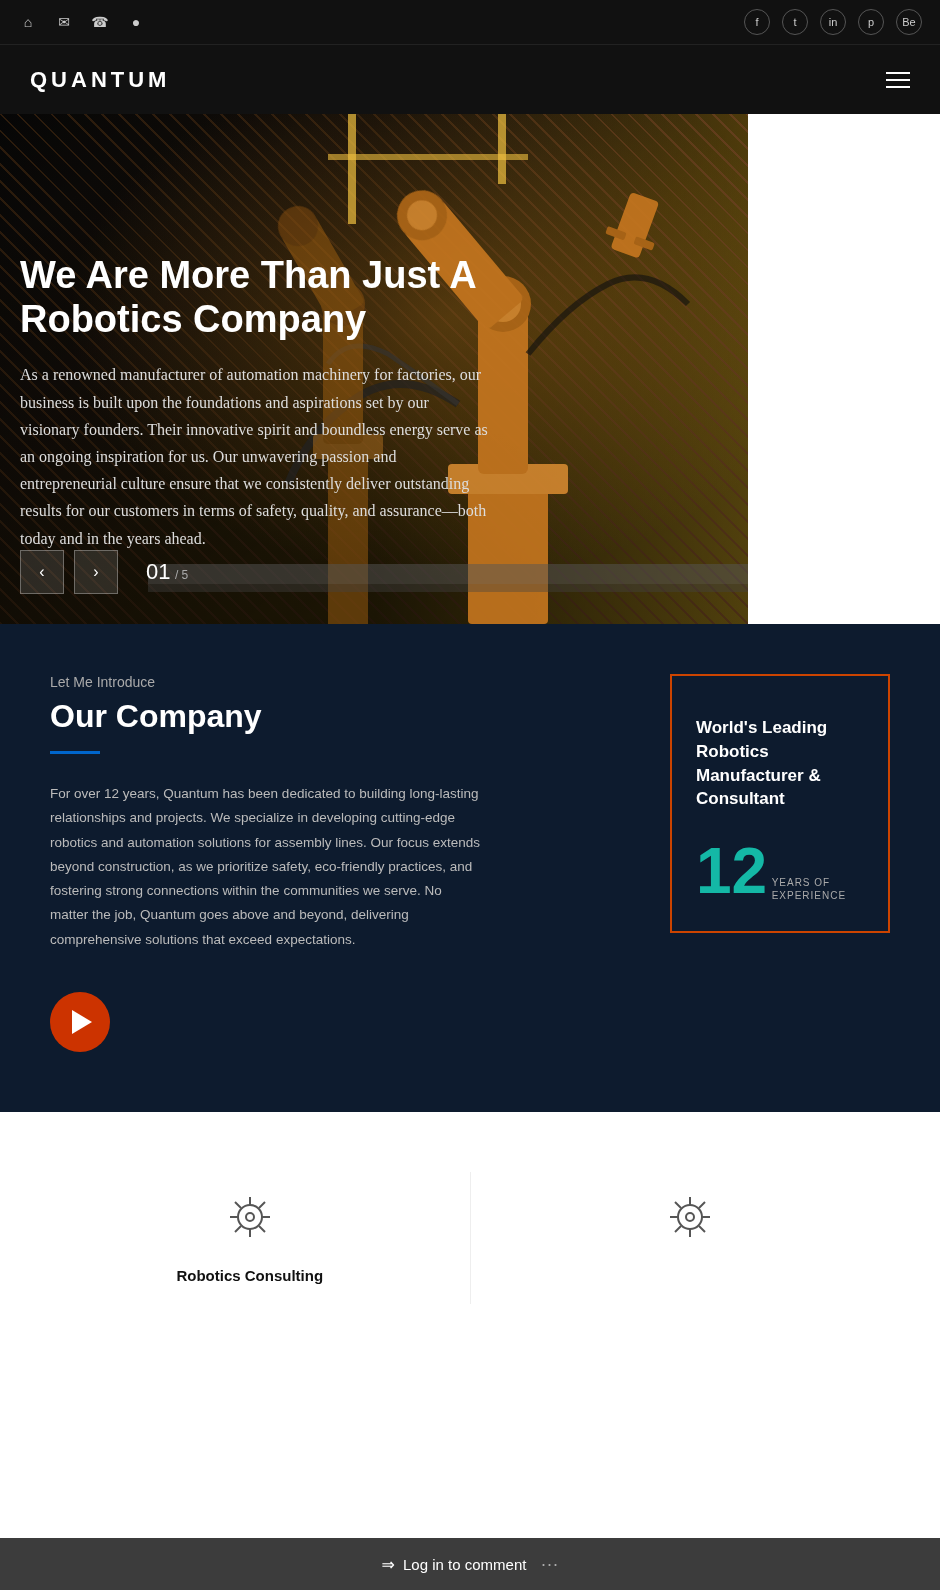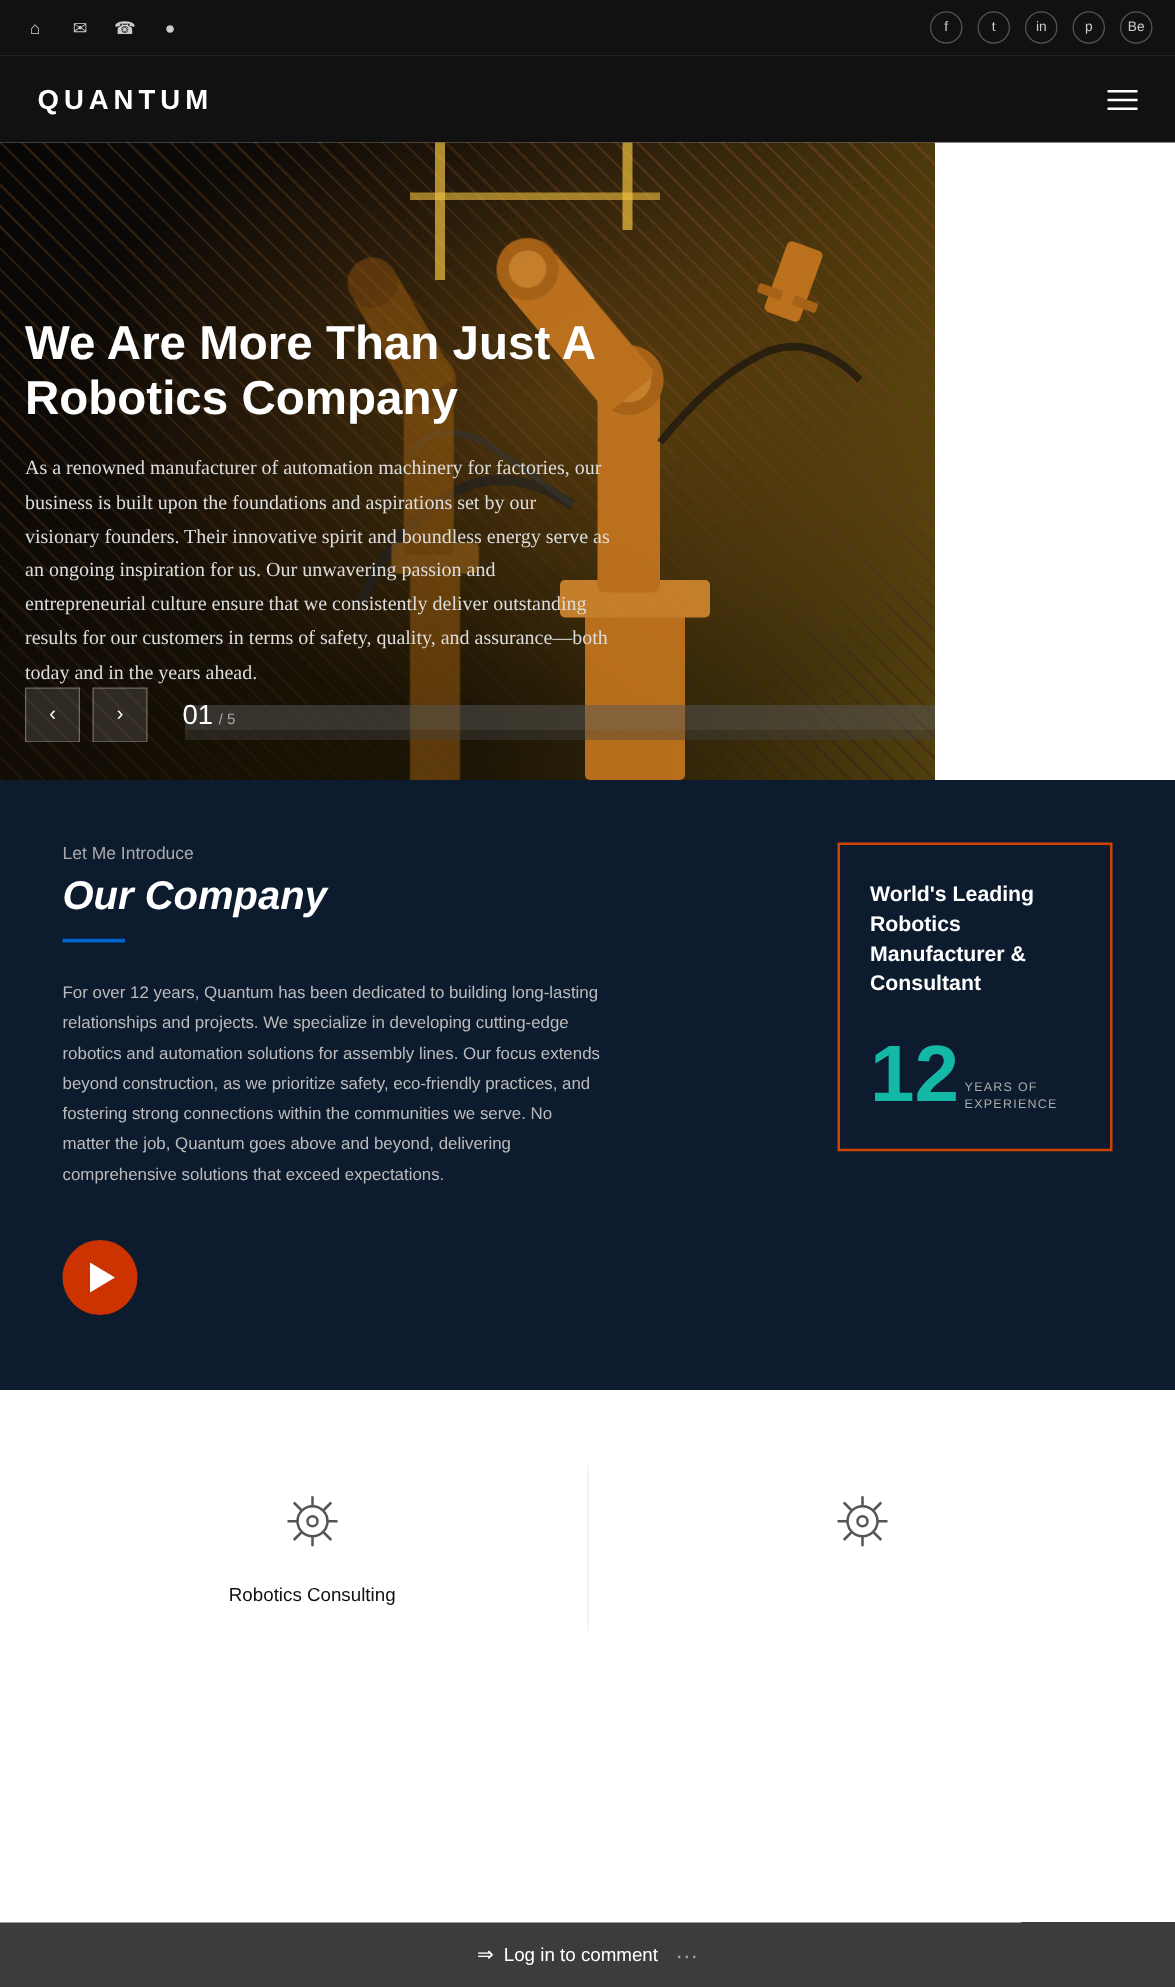--- a/index.html
+++ b/index.html
@@ -174,21 +174,20 @@
     .intro-label {
       color: #aaa;
       font-size: 14px;
       margin-bottom: 8px;
     }
     .intro-title {
       color: #fff;
       font-size: 32px;
       font-weight: 700;
       margin-bottom: 16px;
-      font-style: italic;
     }
     .intro-underline {
       width: 50px;
       height: 3px;
       background: #0066cc;
       margin-bottom: 28px;
     }
     .intro-body {
       color: #bbb;
       font-size: 13.5px;
@@ -220,20 +219,21 @@
       border: 2px solid #cc4400;
       padding: 28px 24px;
       color: #fff;
     }
     .stats-box-title {
       font-size: 17px;
       font-weight: 600;
       line-height: 1.4;
       margin-bottom: 28px;
       color: #fff;
+      margin-top: 12px;
     }
     .stats-number {
       font-size: 64px;
       font-weight: 700;
       color: #14b8a6;
       line-height: 1;
       display: inline-block;
     }
     .stats-years {
       display: inline-block;
@@ -262,21 +262,21 @@
     .service-item:last-child {
       border-right: none;
     }
     .service-icon {
       font-size: 38px;
       color: #555;
       margin-bottom: 16px;
     }
     .service-title {
       font-size: 15px;
-      font-weight: 400;
+      font-weight: 700;
       color: #111;
     }
 
     
     .login-bar {
       position: fixed;
       bottom: 0;
       left: 0;
       width: 940px;
       background: rgba(50,50,50,0.95);

